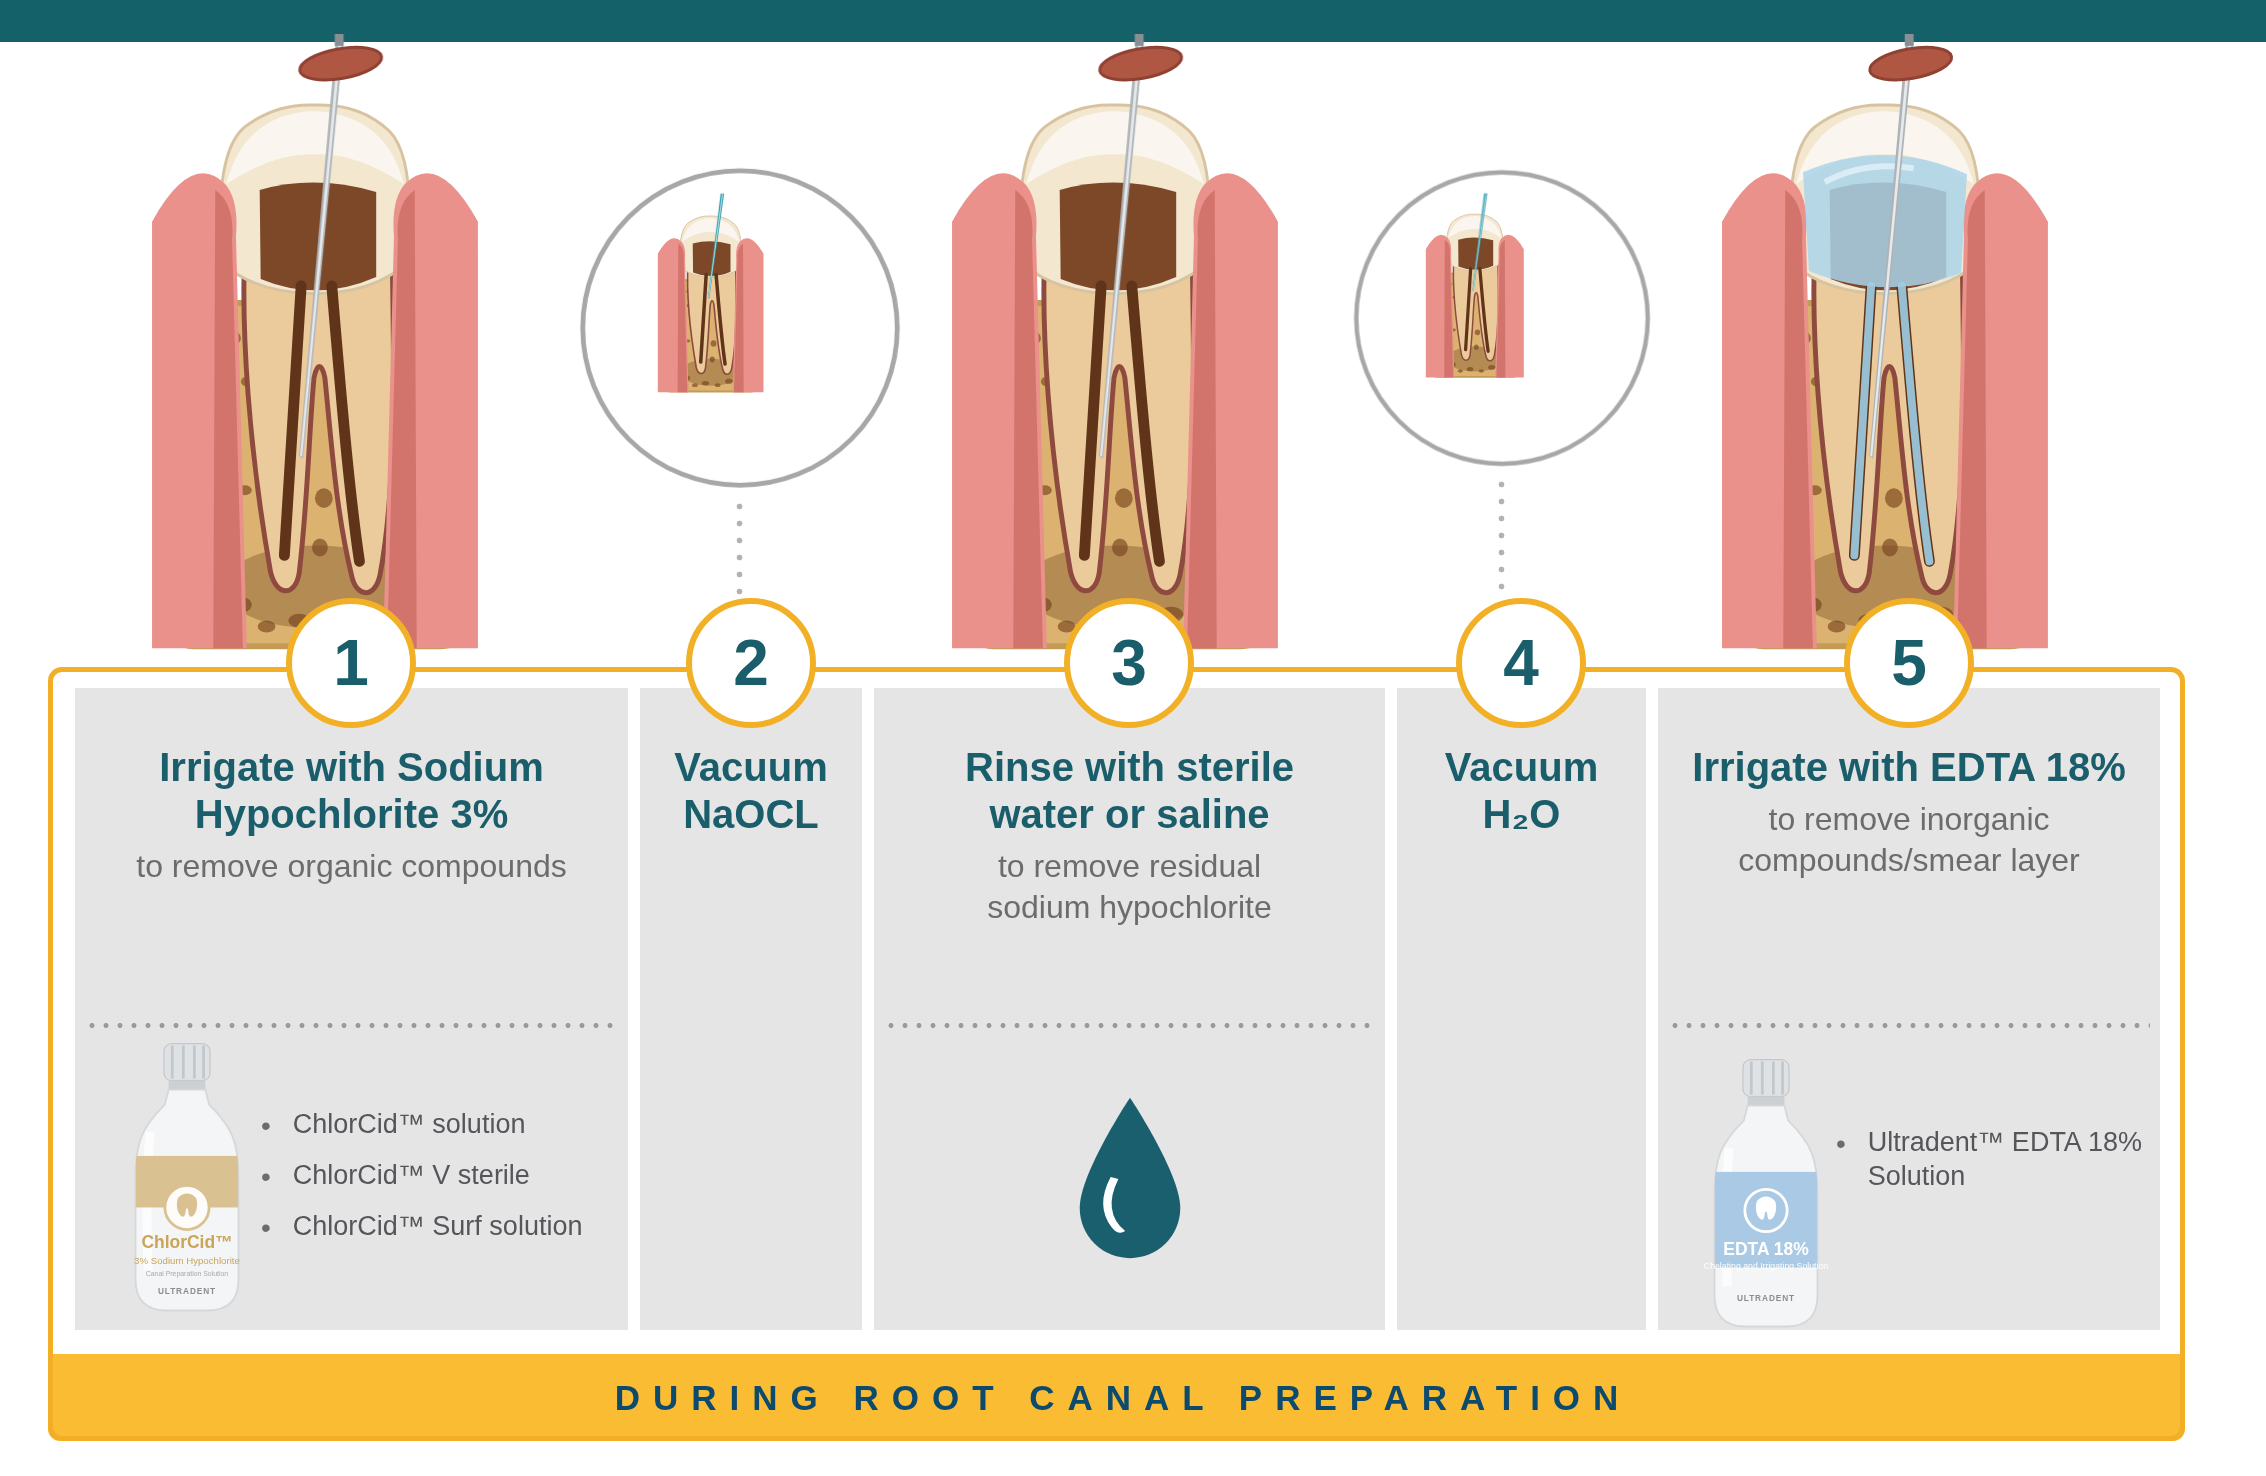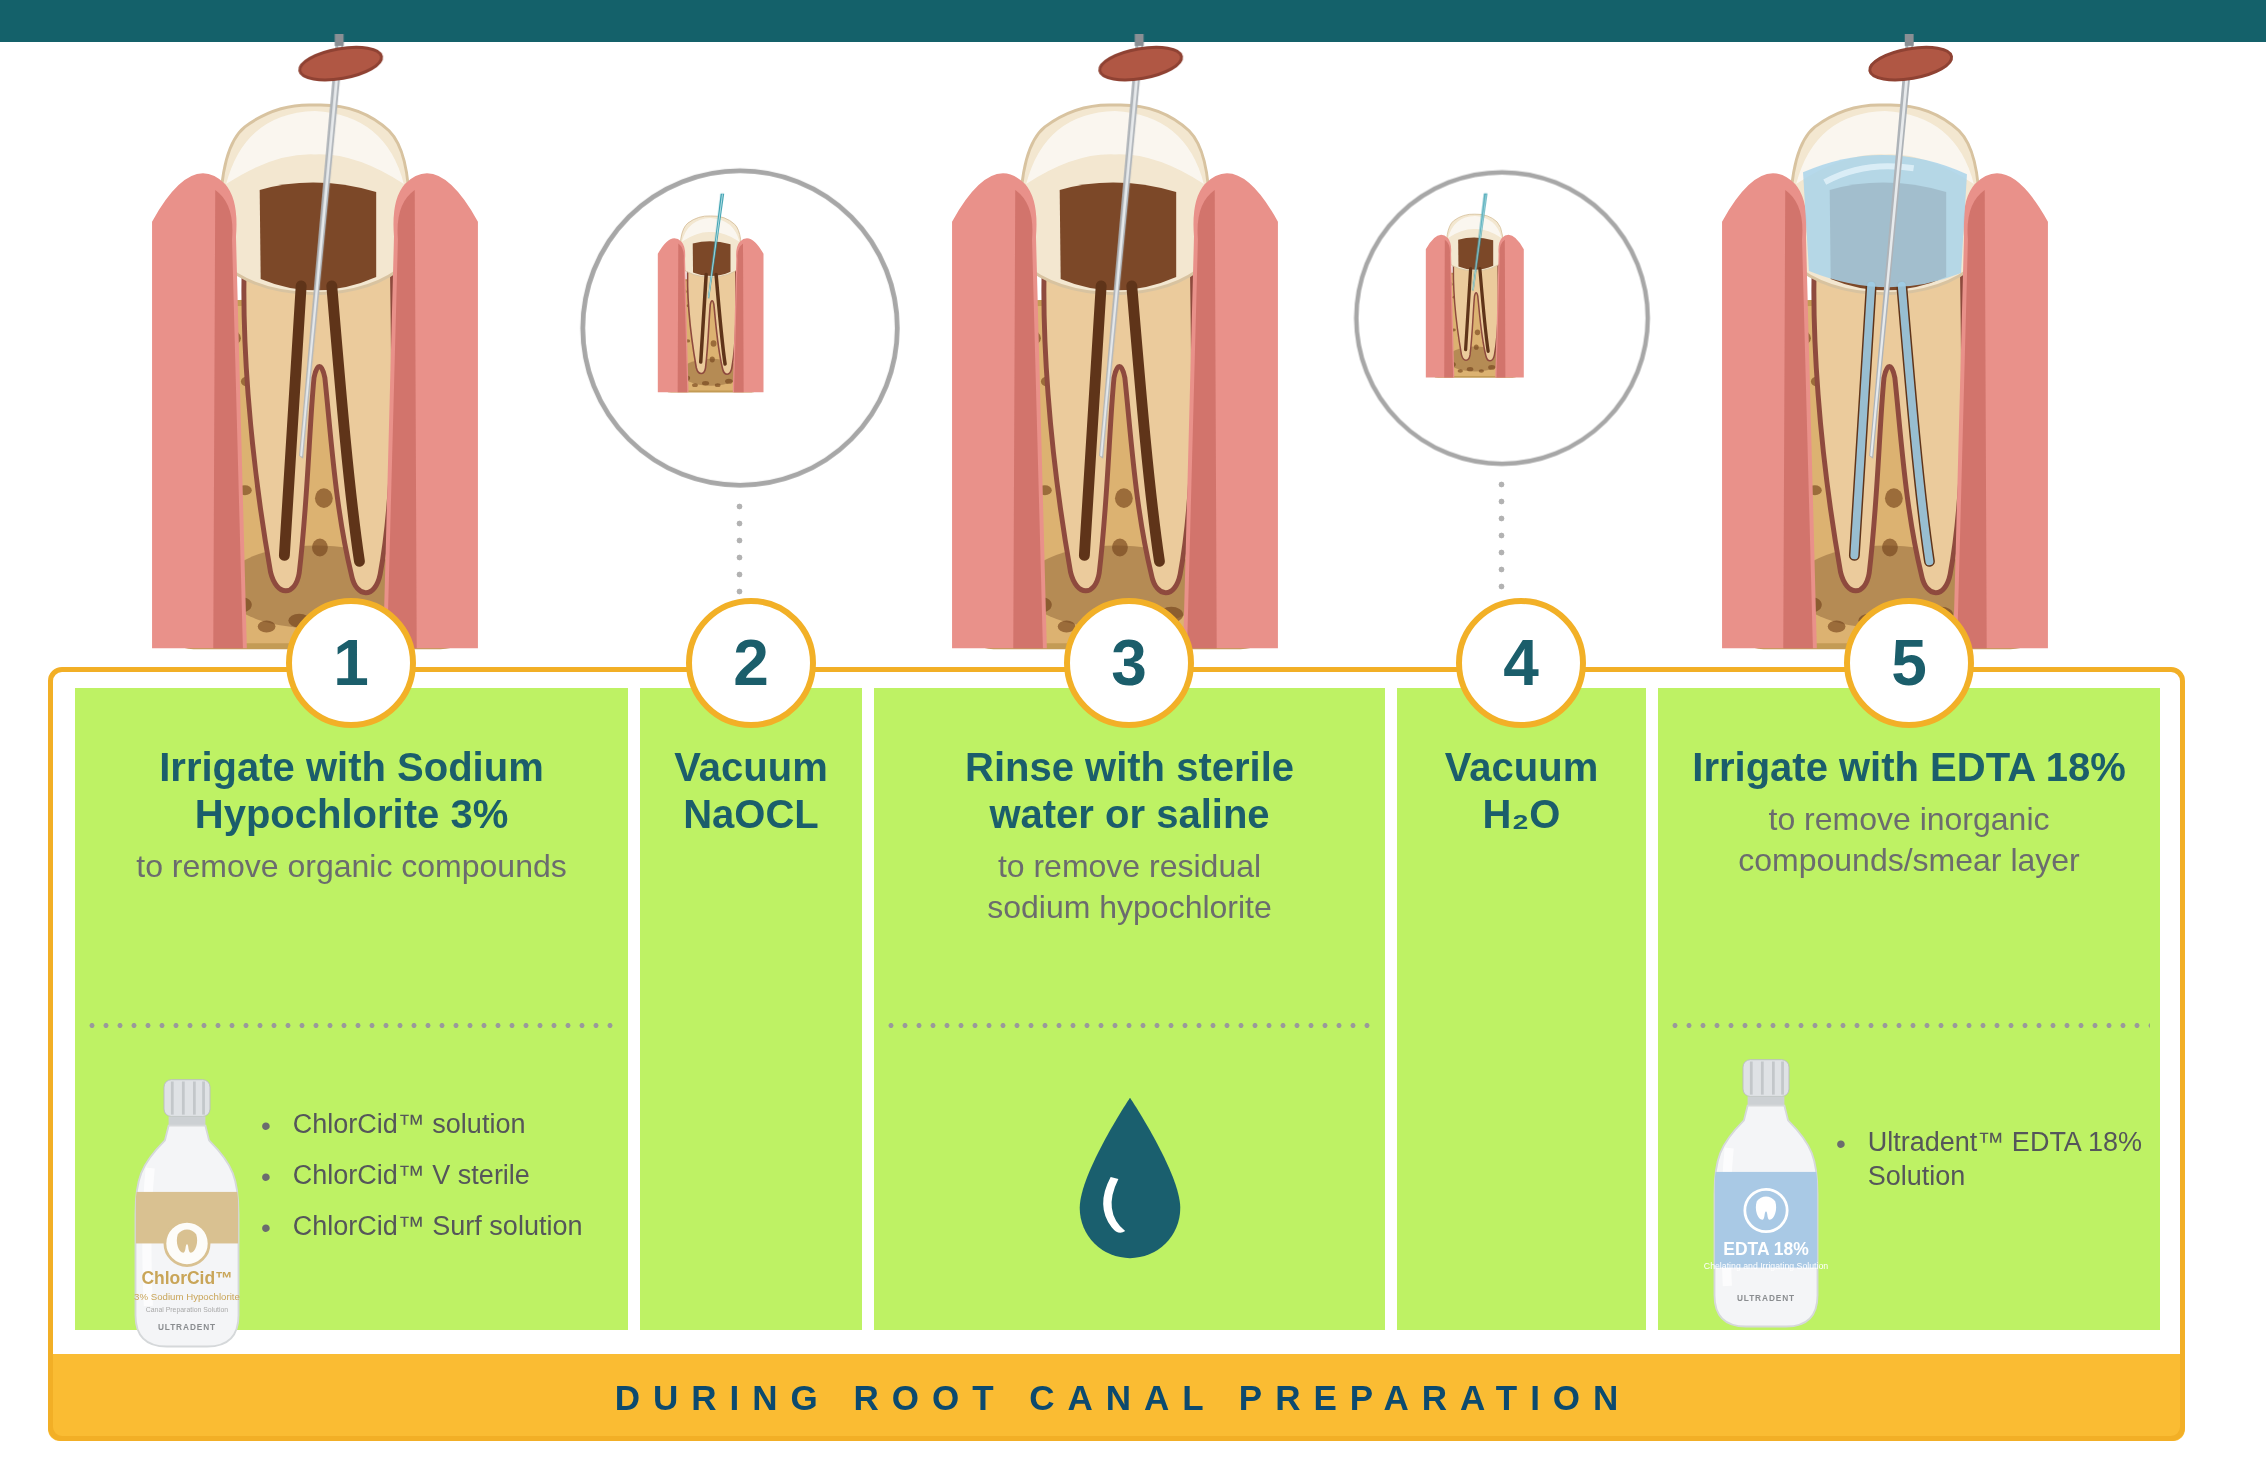--- a/index.html
+++ b/index.html
@@ -26,41 +26,41 @@
   #vdots-2{left:736px;top:498px;height:100px;}
   #vdots-4{left:1498px;top:476px;height:122px;}
 
   
   #panel{position:absolute;left:48px;top:667px;width:2137px;height:774px;}
   #panel-border{position:absolute;inset:0;border:5px solid #F2AF26;border-radius:14px;z-index:3;pointer-events:none;}
   #footer-bar{position:absolute;left:0;right:0;bottom:0;height:87px;background:#FABC33;
       border-radius:0 0 12px 12px;z-index:2;display:flex;align-items:center;justify-content:center;}
   #footer-label{color:#0c4a6e;font-weight:bold;font-size:35px;letter-spacing:13px;padding-left:13px;}
 
-  .col{position:absolute;top:21px;height:642px;background:#bef264;z-index:1;}
+  .col{position:absolute;top:21px;height:642px;background:#e5e5e5;z-index:1;}
   #col-1{left:27px;width:553px;}
   #col-2{left:592px;width:222px;}
   #col-3{left:826px;width:511px;}
   #col-4{left:1349px;width:249px;}
   #col-5{left:1610px;width:502px;}
 
   .step-title{padding-top:56px;text-align:center;font-weight:bold;font-size:40px;line-height:1.18;
       color:#1B5E6B;white-space:pre-line;}
   .step-sub{text-align:center;font-size:32px;line-height:1.28;color:#6B6C6E;white-space:pre-line;margin-top:8px;}
   .dotsep{position:absolute;top:334px;left:10px;right:10px;height:7px;
       background-image:radial-gradient(circle,#9A9A9A 2.2px,rgba(0,0,0,0) 2.8px);
       background-size:14px 7px;background-repeat:repeat-x;background-position:left center;}
 
   .num-badge{position:absolute;top:-69px;width:118px;height:118px;border-radius:50%;
       background:#ffffff;border:6px solid #F2B027;z-index:4;display:flex;align-items:center;justify-content:center;}
   .num-badge span{font-size:64px;font-weight:bold;color:#1B5E6B;}
   #badge-1{left:238px;} #badge-2{left:638px;} #badge-3{left:1016px;} #badge-4{left:1408px;} #badge-5{left:1796px;}
 
   .bottle{position:absolute;width:156px;height:276px;}
-  #bottle-1{left:34px;top:388px;}
+  #bottle-1{left:34px;top:352px;}
   #bottle-5{left:30px;top:368px;}
 
   .bullets{position:absolute;list-style:none;margin:0;padding:0;}
   #bullets-1{left:186px;top:420px;width:356px;}
   #bullets-5{left:178px;top:438px;width:310px;}
   .bullets li{display:flex;gap:22px;margin-bottom:16px;}
   .bullets .bdot{color:#6B6C6E;font-size:28px;line-height:1.25;}
   .bullets .btxt{font-size:27px;line-height:1.25;color:#55565A;}
 
   #drop-wrap{position:absolute;left:50%;transform:translateX(-50%);top:398px;width:116px;height:180px;}

